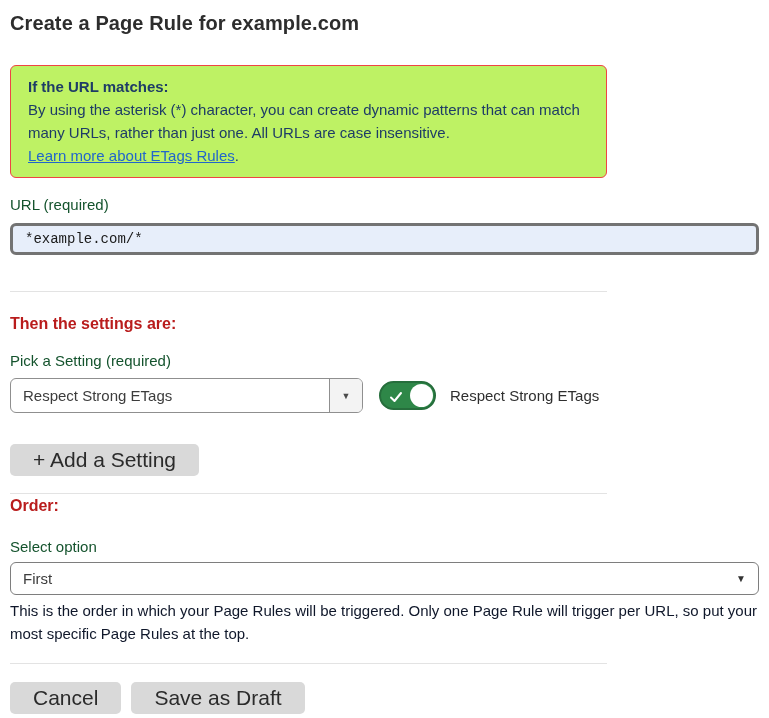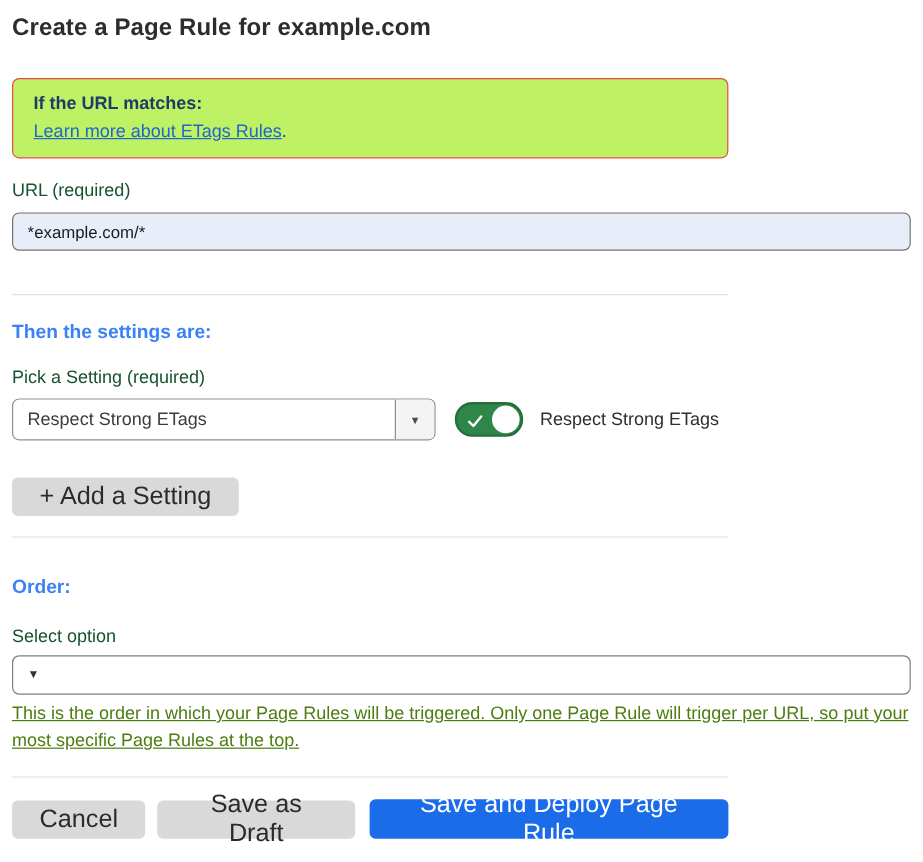--- a/index.html
+++ b/index.html
@@ -35,36 +35,36 @@
   .field-label {
     margin-top: 17px;
     font-size: 15px; color: #14532d; line-height: 20px;
   }
 
   .url-input {
     display: block;
     margin-top: 8px;
     width: 749px; height: 32px;
     background: #e7eefa;
-    border: 1px solid #737373;
+    border: 3px solid #737373;
     border-radius: 6px;
     padding: 0 12px;
-    font-family: Liberation Sans, sans-serif;
+    font-family: Liberation Mono, monospace;
     font-size: 14px; color: #1a1a1a;
   }
 
   .divider { border: none; border-top: 1px solid #e3e3e3; height: 0; margin-top: 36px; }
   .divider.d2 { margin-top: 17px; }
   .divider.d3 { margin-top: 18px; }
 
   .section-heading {
     margin-top: 22px;
-    font-size: 16px; font-weight: bold; color: #3b82f6; line-height: 20px;
-  }
-  .section-heading.order { margin-top: 32px; }
+    font-size: 16px; font-weight: bold; color: #b91c1c; line-height: 20px;
+  }
+  .section-heading.order { margin-top: 2px; }
 
   .setting-row { margin-top: 7px; display: flex; align-items: center; }
 
   .select-box {
     display: flex; align-items: stretch;
     width: 353px; height: 35px;
     background: #ffffff;
     border: 1px solid #8f8f8f;
     border-radius: 6px;
     overflow: hidden;
@@ -124,38 +124,38 @@
     display: flex; align-items: center;
     padding: 0 12px;
     cursor: pointer;
   }
   .order-select .select-value { flex: 1; font-size: 15px; color: #3c3c3c; }
   .order-select .caret { color: #333333; font-size: 10px; }
 
   .order-label { margin-top: 21px; }
   .help-text {
     margin-top: 4px;
-    font-size: 15px; line-height: 23px; color: #4d7c0f;
+    font-size: 15px; line-height: 23px; color: #0f172a;
     width: 749px;
-    text-decoration: underline;
   }
 
   .footer { margin-top: 18px; display: flex; align-items: center; }
   .footer .btn + .btn { margin-left: 10px; }
   .footer .btn.primary { margin-left: 12px; }
 </style>
 </head>
 <body>
 
 <div class="page">
 
   <h1 class="page-title">Create a Page Rule for example.com</h1>
 
   <div class="info-box">
     <div class="info-heading">If the URL matches:</div>
+    <div class="info-body">By using the asterisk (*) character, you can create dynamic patterns that can match many URLs, rather than just one. All URLs are case insensitive.</div>
     <div><a class="info-link">Learn more about ETags Rules</a><span class="info-link-suffix">.</span></div>
   </div>
 
   <div class="field-label">URL (required)</div>
   <input class="url-input" type="text" value="*example.com/*" style="">
 
   <hr class="divider">
 
   <div class="section-heading">Then the settings are:</div>
 
@@ -181,26 +181,26 @@
 
   <button class="btn add-setting">+ Add a Setting</button>
 
   <hr class="divider d2">
 
   <div class="section-heading order">Order:</div>
 
   <div class="field-label order-label">Select option</div>
 
   <div class="order-select">
+    <span class="select-value">First</span>
     <span class="caret">▼</span>
   </div>
 
   <div class="help-text">This is the order in which your Page Rules will be triggered. Only one Page Rule will trigger per URL, so put your most specific Page Rules at the top.</div>
 
   <hr class="divider d3">
 
   <div class="footer">
     <button class="btn">Cancel</button>
     <button class="btn">Save as Draft</button>
-    <button class="btn primary">Save and Deploy Page Rule</button>
   </div>
 
 </div>
 
 </body></html>

